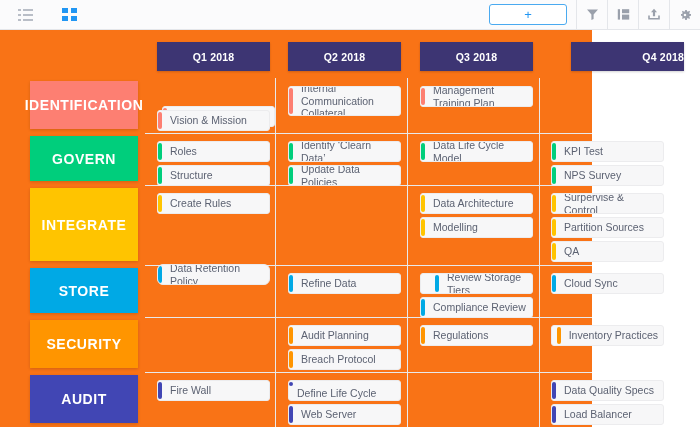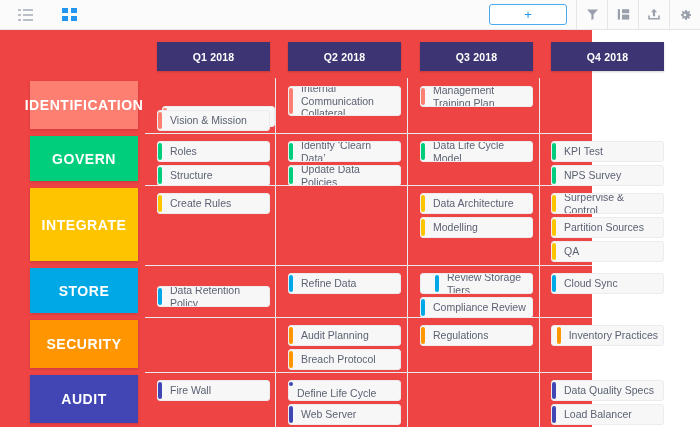--- a/index.html
+++ b/index.html
@@ -61,21 +61,21 @@
     font-family: "Liberation Sans", sans-serif;
   }
 
   svg.ti { display: block; }
 
   
   .board {
     position: relative;
     width: 592px;
     height: 397px;
-    background: #ef4444;
+    background: #f97316;
   }
 
   
   .col-headers { position: absolute; top: 12px; left: 0; height: 29px; width: 700px; }
   .col-head {
     position: absolute;
     top: 0;
     height: 29px;
     background: #3d3573;
     color: #ffffff;
@@ -190,21 +190,21 @@
   <div class="col-headers">
       <div class="col-head" style="left: 157px; width: 113px; background: rgb(61, 53, 115);">
         <span>Q1 2018</span>
       </div>
       <div class="col-head" style="left: 288px; width: 113px; background: rgb(61, 53, 115);">
         <span>Q2 2018</span>
       </div>
       <div class="col-head" style="left: 420px; width: 113px; background: rgb(61, 53, 115);">
         <span>Q3 2018</span>
       </div>
-      <div class="col-head" style="left: 551px; width: 113px; background: rgb(61, 53, 115);">
+      <div class="col-head" style="left: 571px; width: 113px; background: rgb(61, 53, 115); justify-content: flex-end;">
         <span>Q4 2018</span>
       </div>
     </div>
   <div id="grid-lines">
       <div class="vline" style="left: 275px;"></div>
       <div class="vline" style="left: 407px;"></div>
       <div class="vline" style="left: 539px;"></div>
       <div class="hline" style="top: 103px;"></div>
       <div class="hline" style="top: 155px;"></div>
       <div class="hline" style="top: 235px;"></div>
@@ -293,21 +293,21 @@
         <span class="txt">Surpervise &amp; Control</span>
       </div>
       <div class="card" style="left: 551px; top: 187px; width: 113px; height: 21px;">
         <span class="bar" style="background: rgb(255, 196, 0);"></span>
         <span class="txt">Partition Sources</span>
       </div>
       <div class="card" style="left: 551px; top: 211px; width: 113px; height: 21px;">
         <span class="bar" style="background: rgb(255, 196, 0);"></span>
         <span class="txt">QA</span>
       </div>
-      <div class="card" style="left: 157px; top: 256px; width: 113px; height: 21px;">
+      <div class="card" style="left: 157px; top: 234px; width: 113px; height: 21px; border-radius: 6px;">
         <span class="bar" style="background: rgb(0, 169, 229);"></span>
         <span class="txt">Data Retention Policy</span>
       </div>
       <div class="card" style="left: 288px; top: 243px; width: 113px; height: 21px;">
         <span class="bar" style="background: rgb(0, 169, 229);"></span>
         <span class="txt">Refine Data</span>
       </div>
       <div class="card" style="left: 420px; top: 243px; width: 113px; height: 21px; padding-left: 14px;">
         <span class="bar" style="background: rgb(0, 169, 229);"></span>
         <span class="txt">Review Storage Tiers</span>

